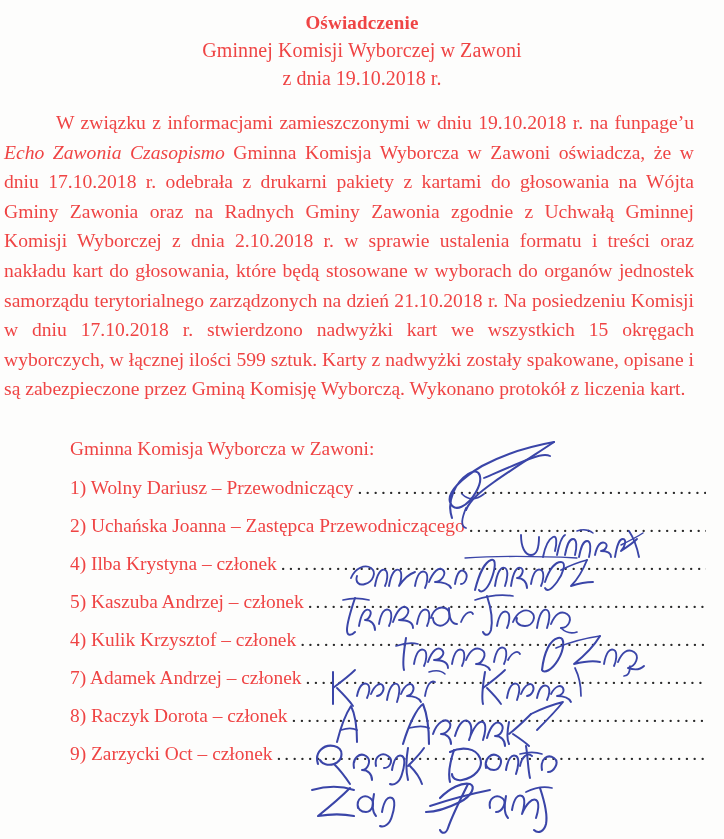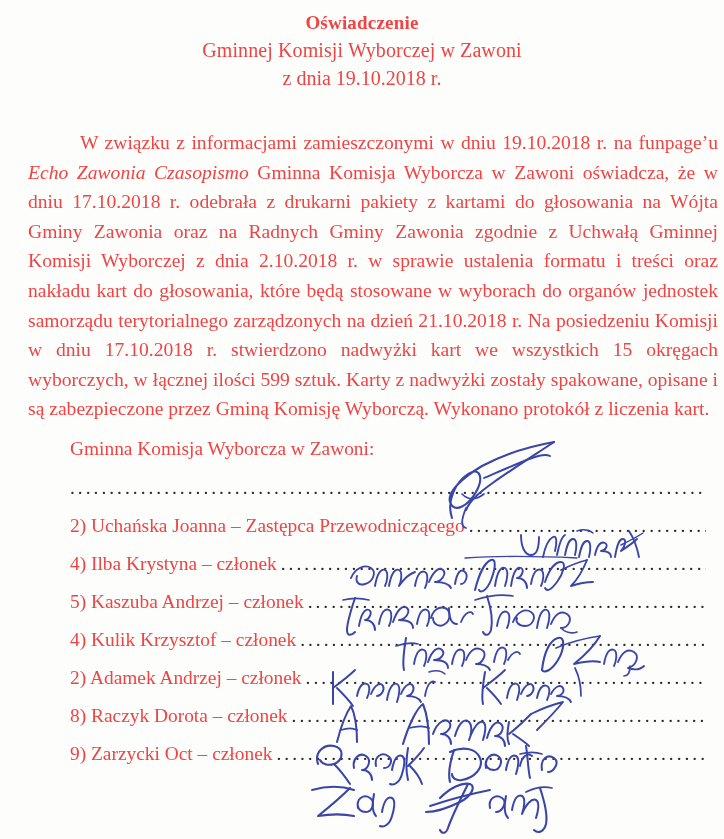--- a/index.html
+++ b/index.html
@@ -34,24 +34,23 @@
     letter-spacing: 0.1px;
   }
   .doc-date {
     font-size: 20px;
     line-height: 28px;
   }
 
   
   .body-wrap {
     position: absolute;
-    left: 28px;
+    left: 4px;
     top: 108px;
     width: 690px;
-    margin-top: 20px;
   }
   .body-par {
     text-align: justify;
     text-justify: inter-word;
     font-size: 19.6px;
     line-height: 29.6px;
     text-indent: 52px;
     margin: 0;
     hyphens: none;
   }
@@ -131,20 +130,21 @@
 
   <div class="body-wrap">
     <p class="body-par"><span>W związku z informacjami zamieszczonymi w dniu 19.10.2018 r. na funpage’u </span><span class="ital">Echo Zawonia Czasopismo</span><span> Gminna Komisja Wyborcza w Zawoni oświadcza, że w dniu 17.10.2018 r. odebrała z drukarni pakiety z kartami do głosowania na Wójta Gminy Zawonia oraz na Radnych Gminy Zawonia zgodnie z Uchwałą Gminnej Komisji Wyborczej z dnia 2.10.2018 r. w sprawie ustalenia formatu i treści oraz nakładu kart do głosowania, które będą stosowane w wyborach do organów jednostek samorządu terytorialnego zarządzonych na dzień 21.10.2018 r. Na posiedzeniu Komisji w dniu 17.10.2018 r. stwierdzono nadwyżki kart we wszystkich 15 okręgach wyborczych, w łącznej ilości 599 sztuk. Karty z nadwyżki zostały spakowane, opisane i są zabezpieczone przez Gminą Komisję Wyborczą. Wykonano protokół z liczenia kart.</span></p>
   </div>
 
   <div class="sig-section">
 
     <div class="sig-heading">Gminna Komisja Wyborcza w Zawoni:</div>
 
     <div class="sig-row">
+      <span class="sig-label">1) Wolny Dariusz – Przewodniczący </span>
       <span class="sig-dots"></span>
     </div>
 
     <div class="sig-row">
       <span class="sig-label">2) Uchańska Joanna – Zastępca Przewodniczącego </span>
       <span class="sig-dots"></span>
     </div>
 
 
     <div class="sig-row">
@@ -156,21 +156,21 @@
       <span class="sig-label">5) Kaszuba Andrzej – członek </span>
       <span class="sig-dots"></span>
     </div>
 
     <div class="sig-row">
       <span class="sig-label">4) Kulik Krzysztof – członek </span>
       <span class="sig-dots"></span>
     </div>
 
     <div class="sig-row">
-      <span class="sig-label">2) Adamek Andrzej – członek </span>
+      <span class="sig-label">7) Adamek Andrzej – członek </span>
       <span class="sig-dots"></span>
     </div>
 
     <div class="sig-row">
       <span class="sig-label">8) Raczyk Dorota – członek </span>
       <span class="sig-dots"></span>
     </div>
 
     <div class="sig-row">
       <span class="sig-label">9) Zarzycki Oct – członek </span>

